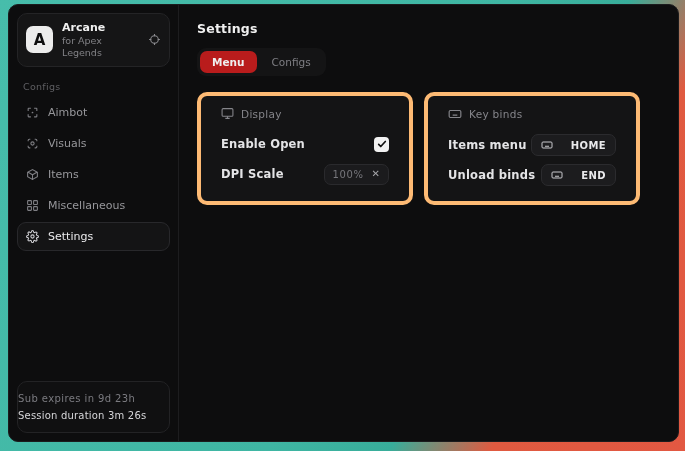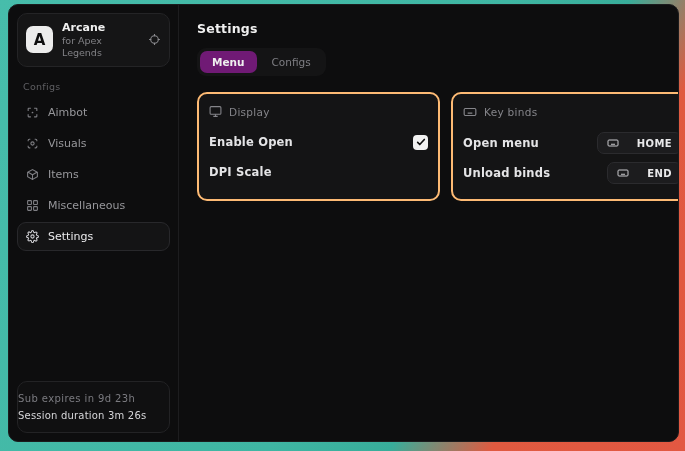--- a/index.html
+++ b/index.html
@@ -39,24 +39,24 @@
   .session-card { border:1px solid #232325; background:#101011; border-radius:10px;
     padding:8px 0; line-height:1.7; }
   .session-line1 { font-size:10px; color:#7b7b80; letter-spacing:.4px; }
   .session-line2 { font-size:10px; color:#d6d6d9; letter-spacing:.2px; }
   
   .main { flex:1; padding:16px 18px; }
   .page-title { font-size:12.5px; font-weight:bold; color:#f0f0f0; letter-spacing:.2px; }
   .tabs { display:inline-flex; gap:3px; background:#141415; border-radius:9px;
     padding:3px; margin-top:12px; }
   .tab { font-size:10.5px; padding:5px 12px; border-radius:7px; color:#7e7e83; cursor:pointer; }
-  .tab.active { background:#701a75; color:#efefef; font-weight:bold; }
+  .tab.active { background:#b91c1c; color:#efefef; font-weight:bold; }
   .cards { display:flex; gap:11px; margin-top:16px; }
-  .card { width:243px; background:#141415; border:2px solid #fdba74; border-radius:10px;
-    padding:11px 10px 13px; }
+  .card { width:216px; background:#141415; border:4px solid #fdba74; border-radius:10px;
+    padding:11px 20px 13px; }
   .card-head { display:flex; align-items:center; gap:7px; color:#85858a;
     font-size:10.5px; letter-spacing:.3px; margin-bottom:11px; }
   .card-head .cicon { display:flex; color:#85858a; }
   .crow { display:flex; align-items:center; justify-content:space-between; min-height:26px; }
   .crow + .crow { margin-top:4px; }
   .crow-label { font-size:11.5px; color:#e4e4e6; font-weight:bold; letter-spacing:.2px; }
   .checkbox { width:15px; height:15px; background:#f2f2f2; border-radius:4px;
     display:flex; align-items:center; justify-content:center; cursor:pointer; }
   .checkbox svg { display:block; }
   .dpi-input { display:flex; align-items:center; gap:8px; background:#1b1b1d;
@@ -172,35 +172,39 @@
         <div class="crow">
           <span class="crow-label">Enable Open</span>
           <span class="checkbox">
             <svg width="10" height="10" viewBox="0 0 24 24" fill="none" stroke="#101010" stroke-width="4" stroke-linecap="round" stroke-linejoin="round">
               <path d="M4 13l5 5L20 6"></path>
             </svg>
           </span>
         </div>
         <div class="crow">
           <span class="crow-label">DPI Scale</span>
+          <span class="dpi-input">
+            <span class="dpi-value">100%</span>
+            <span class="dpi-clear">✕</span>
+          </span>
         </div>
       </div>
 
       <div class="card">
         <div class="card-head">
           <span class="cicon">
             <svg width="14" height="14" viewBox="0 0 24 24" fill="none" stroke="currentColor" stroke-width="2">
               <rect x="2" y="6" width="20" height="12" rx="2"></rect>
               <path d="M6 10h.01M10 10h.01M14 10h.01M18 10h.01M8 14h8"></path>
             </svg>
           </span>
           <span>Key binds</span>
         </div>
         <div class="crow">
-          <span class="crow-label">Open menu</span>
+          <span class="crow-label">Items menu</span>
           <span class="keybind">
             <span class="kicon">
               <svg width="12" height="12" viewBox="0 0 24 24" fill="none" stroke="currentColor" stroke-width="2">
                 <rect x="2" y="6" width="20" height="12" rx="2"></rect>
                   <path d="M7 11h.01M12 11h.01M17 11h.01M8 14.5h8"></path>
               </svg>
             </span>
             <span class="key-label">HOME</span>
           </span>
         </div>

